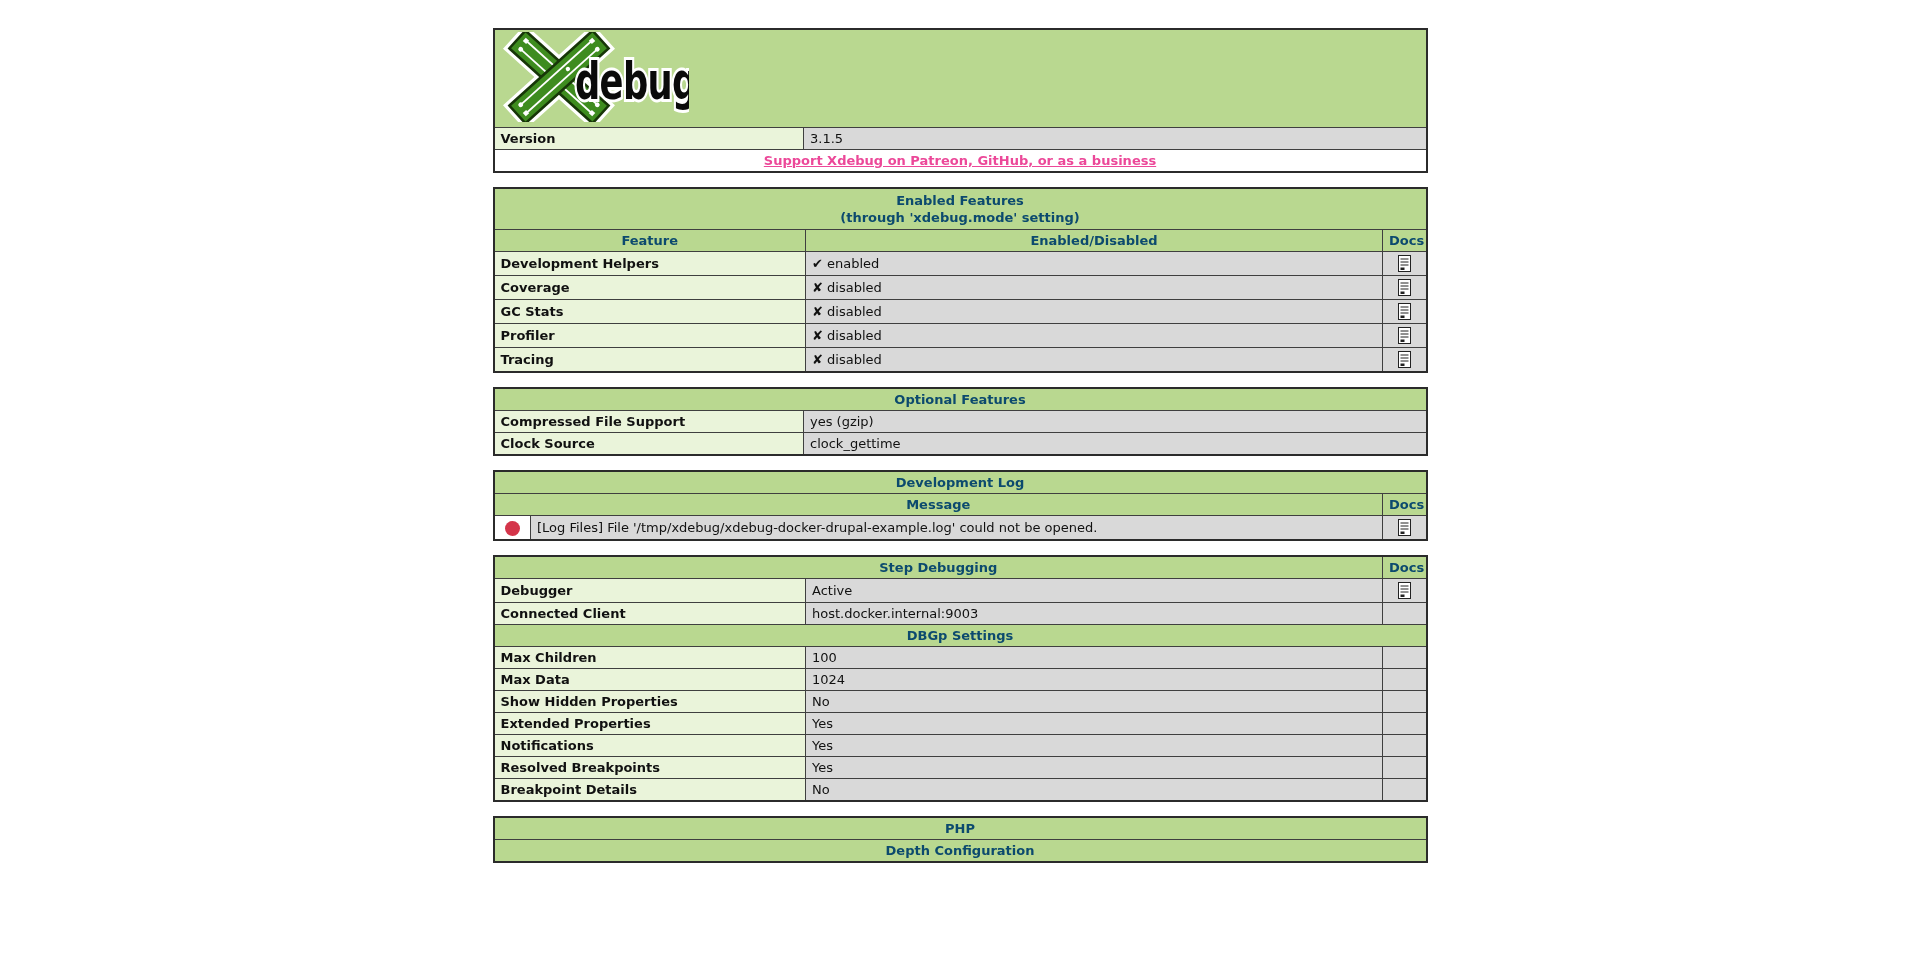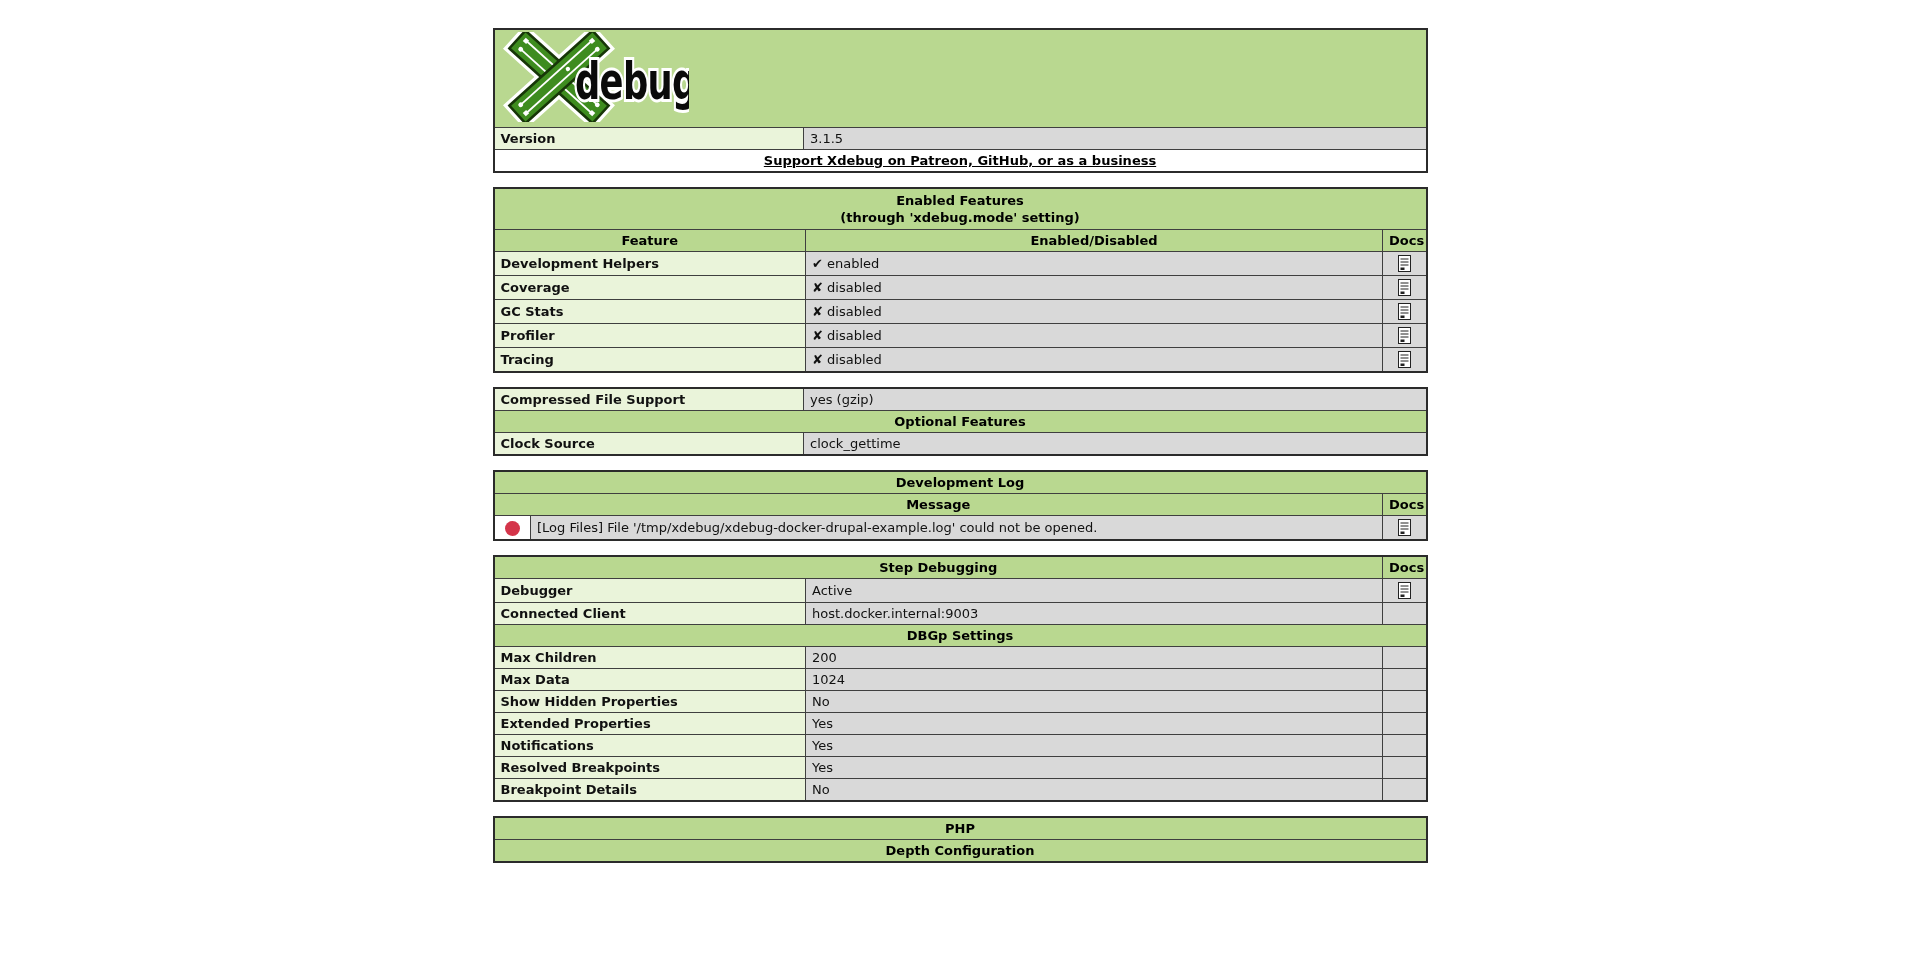--- a/index.html
+++ b/index.html
@@ -29,21 +29,21 @@
     border: 1px solid #3f3f3f;
     padding: 3px 6px;
     vertical-align: middle;
     overflow: hidden;
     white-space: nowrap;
   }
   th.hdr, td.hdr {
     background: #b9d890;
     font-weight: bold;
     text-align: center;
-    color: #000000;
+    color: #0c4a6e;
   }
   td.lbl {
     background: #eaf4da;
     font-weight: bold;
     text-align: left;
     margin-top: 8px;
   }
   td.val {
     background: #d9d9d9;
     font-weight: normal;
@@ -61,21 +61,21 @@
   }
   .banner {
     background: #b9d890;
     padding: 2px 0 2px 4px;
   }
   .link-row {
     background: #ffffff;
     text-align: center;
   }
   a.support-link {
-    color: #000000;
+    color: #ec4899;
     font-weight: bold;
     text-decoration: underline;
     cursor: pointer;
   }
   .caption-line { display: block; line-height: 17px; }
   .mark { font-weight: normal; }
   .error-dot {
     display: inline-block;
     width: 15px;
     height: 15px;
@@ -225,25 +225,25 @@
   </tbody>
     </table>
 
   <table>
     <colgroup>
         <col style="width:310px">
         <col style="width:623px">
       </colgroup>
     <tbody>
         <tr>
+      <th colspan="2" class="hdr">Optional Features</th>
+    </tr>
+    <tr>
       <td class="lbl">Compressed File Support</td>
       <td class="val">yes (gzip)</td>
-    </tr>
-    <tr>
-      <th colspan="2" class="hdr">Optional Features</th>
     </tr>
     <tr>
       <td class="lbl">Clock Source</td>
       <td class="val">clock_gettime</td>
     </tr>
   </tbody>
     </table>
 
   <table>
     <colgroup>
@@ -298,21 +298,21 @@
     <tr>
       <td class="lbl">Connected Client</td>
       <td class="val">host.docker.internal:9003</td>
       <td class="docs-cell"></td>
     </tr>
     <tr>
       <th colspan="3" class="hdr">DBGp Settings</th>
     </tr>
     <tr>
       <td class="lbl">Max Children</td>
-      <td class="val">200</td>
+      <td class="val">100</td>
       <td class="docs-cell"></td>
     </tr>
     <tr>
       <td class="lbl">Max Data</td>
       <td class="val">1024</td>
       <td class="docs-cell"></td>
     </tr>
     <tr>
       <td class="lbl">Show Hidden Properties</td>
       <td class="val">No</td>

